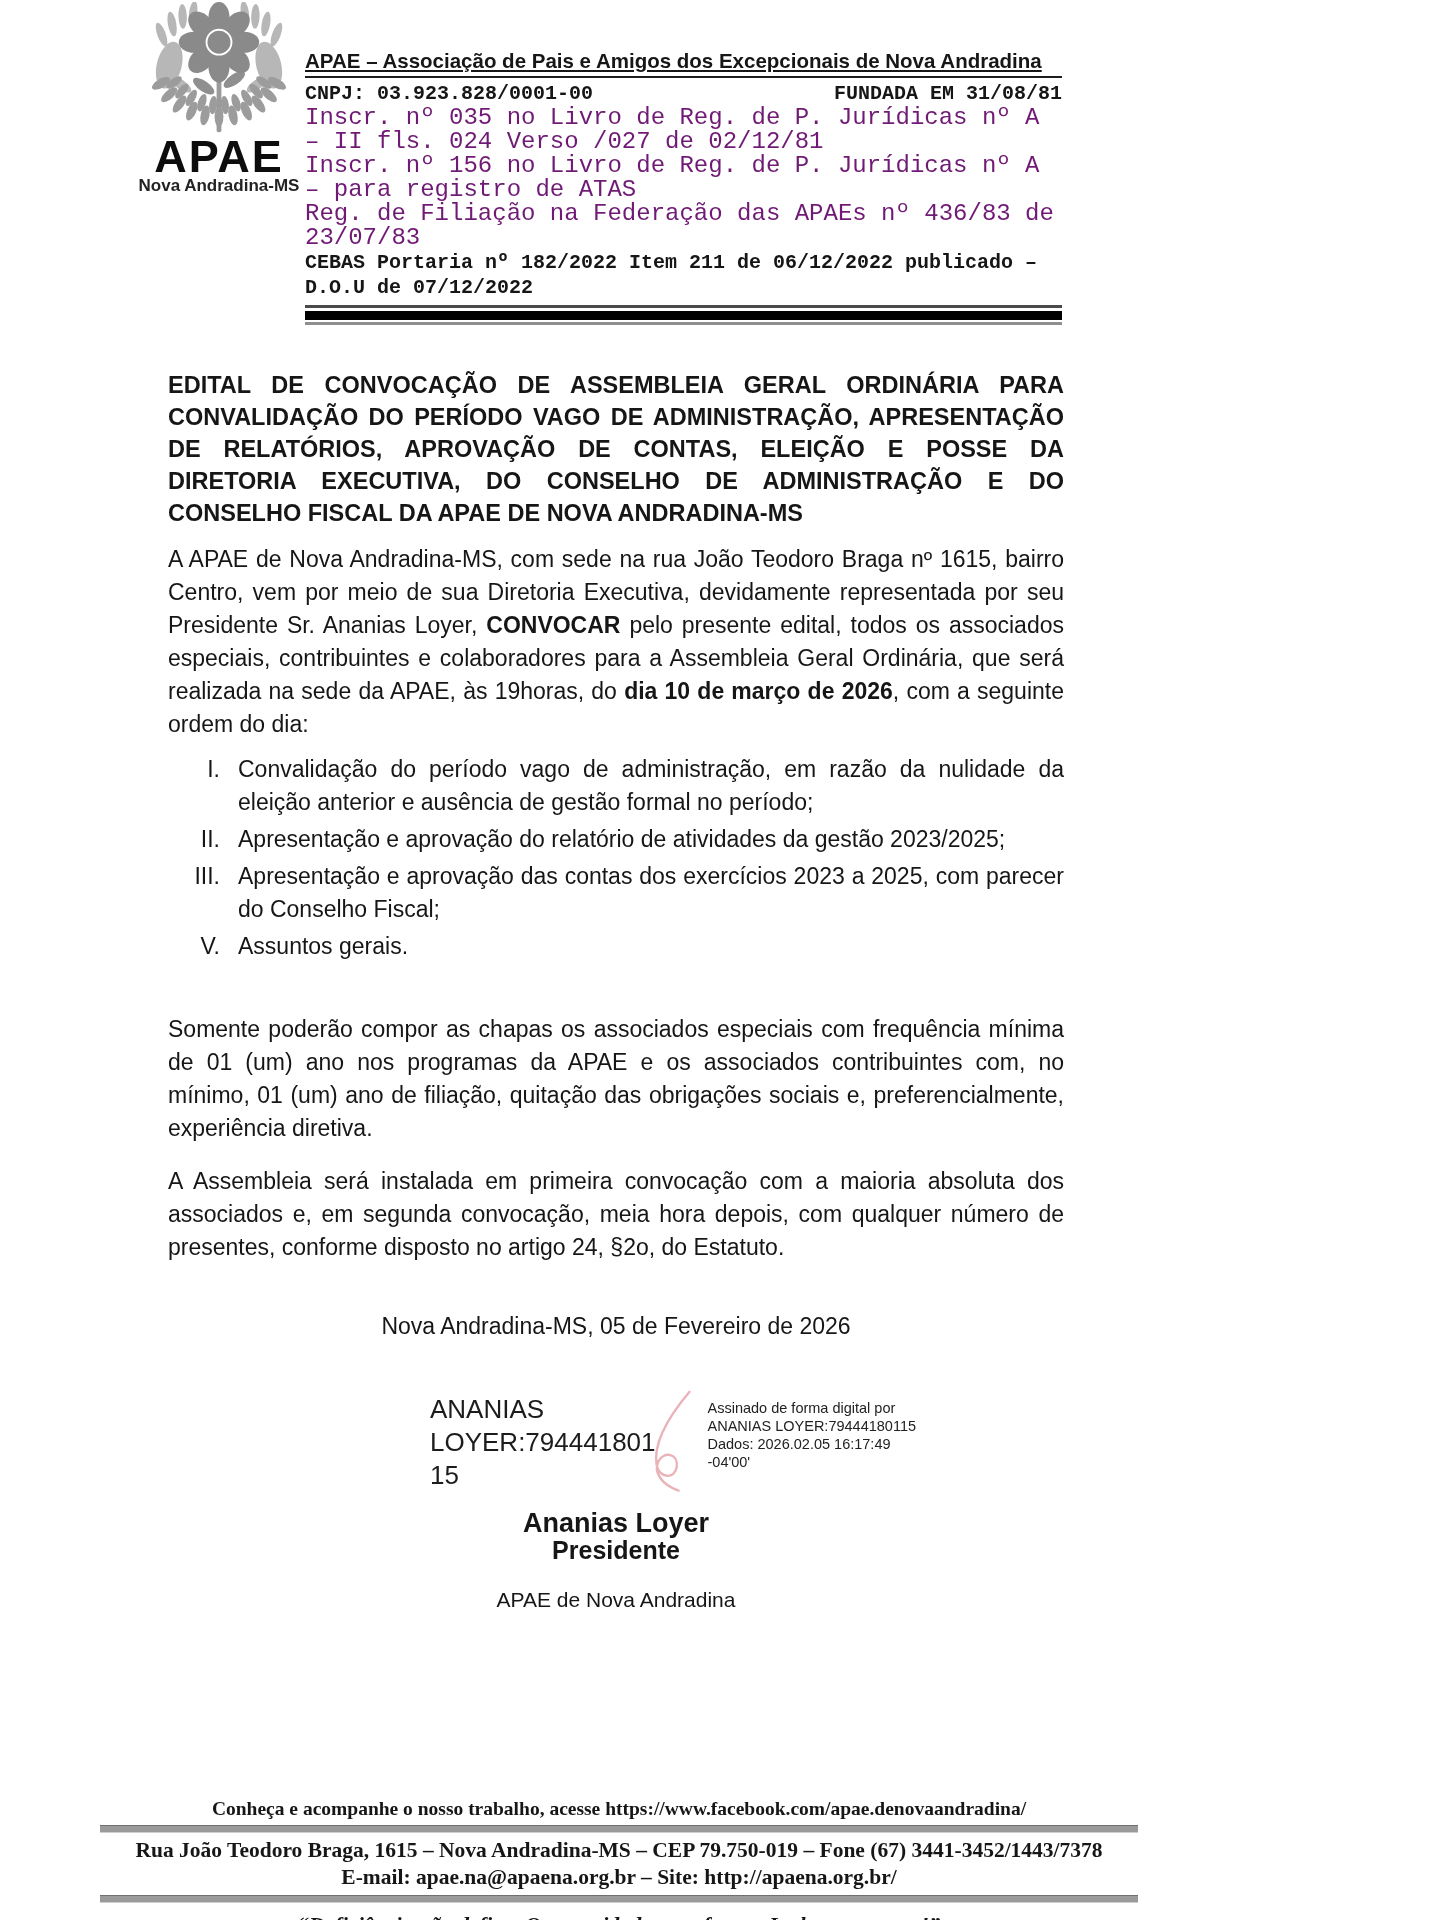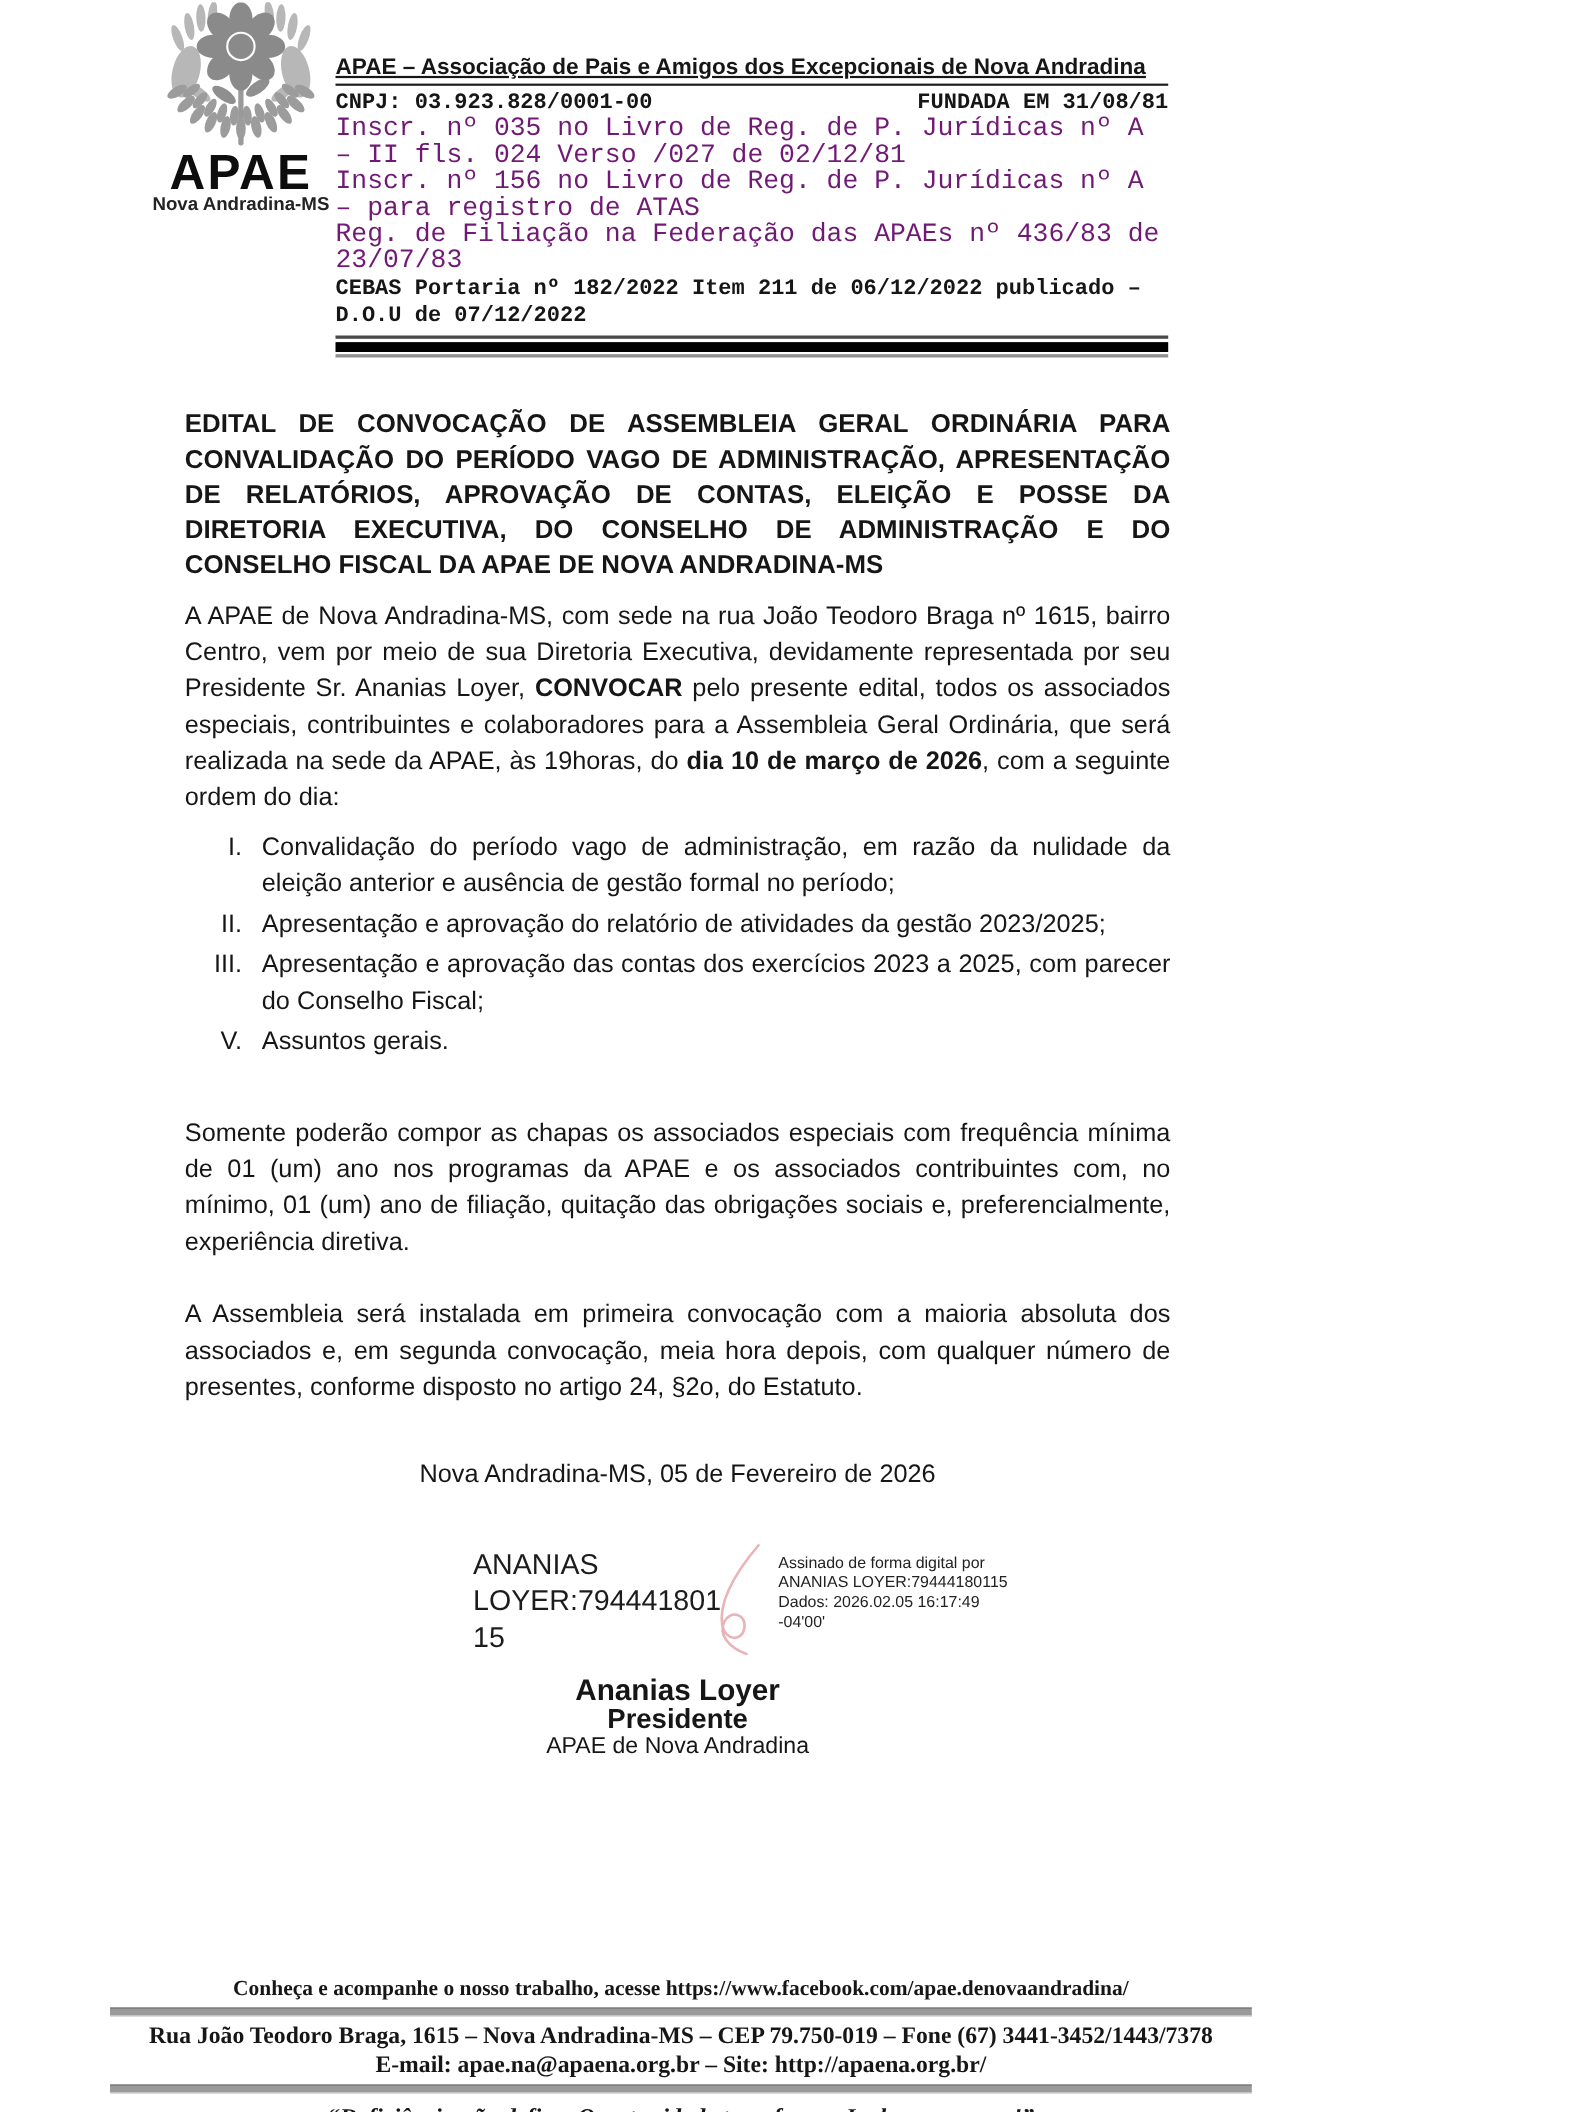--- a/index.html
+++ b/index.html
@@ -36,31 +36,31 @@
   .para{margin:0;font-size:23px;line-height:33px;text-align:justify;}
   .intro{margin-top:14px;}
   .b{font-weight:700;}
   .agenda{margin-top:12px;}
   .agenda-row{display:flex;margin-bottom:4px;}
   .agenda-num{flex:0 0 70px;text-align:right;padding-right:18px;box-sizing:border-box;
     font-size:23px;line-height:33px;}
   .agenda-text{flex:1;font-size:23px;line-height:33px;text-align:justify;}
   .p2{margin-top:46px;}
   .p3{margin-top:50px;}
-  .p4{margin-top:33px;}
+  .p4{margin-top:20px;}
   .date-line{margin:46px 0 0 0;font-size:23px;line-height:33px;text-align:center;}
   
   .sig-row{display:flex;align-items:flex-start;margin:50px 0 0 262px;}
   .sig-big{font-size:26px;line-height:33px;color:#1c1c1c;min-width:218px;}
   .flourish{margin:-8px 2px 0 -14px;flex:0 0 auto;}
   .sig-small{font-size:14.5px;line-height:18px;color:#222;margin-top:6px;}
   .sig-id{margin-top:6px;text-align:center;}
   .sig-name{font-weight:700;font-size:27px;line-height:32px;}
   .sig-role{font-weight:700;font-size:25px;line-height:23px;}
-  .sig-org{font-size:21px;line-height:26px;}
+  .sig-org{font-size:21px;line-height:26px;margin-top:25px;}
   
   .footer{position:absolute;left:100px;top:1797px;width:1038px;text-align:center;
     font-family:"Liberation Serif",serif;}
   .f-social{font-weight:700;font-size:19.5px;line-height:24px;}
   .f-rule{height:6px;background:#9a9a9a;border-top:1px solid #6f6f6f;border-bottom:1px solid #cfcfcf;margin:4px 0;}
   .f-address{font-weight:700;font-size:21.5px;line-height:27px;margin-top:2px;}
   .f-contact{font-weight:700;font-size:21.5px;line-height:27px;}
   .f-quote{font-weight:700;font-style:italic;font-size:22px;line-height:28px;margin-top:8px;}
 </style>
 </head>

